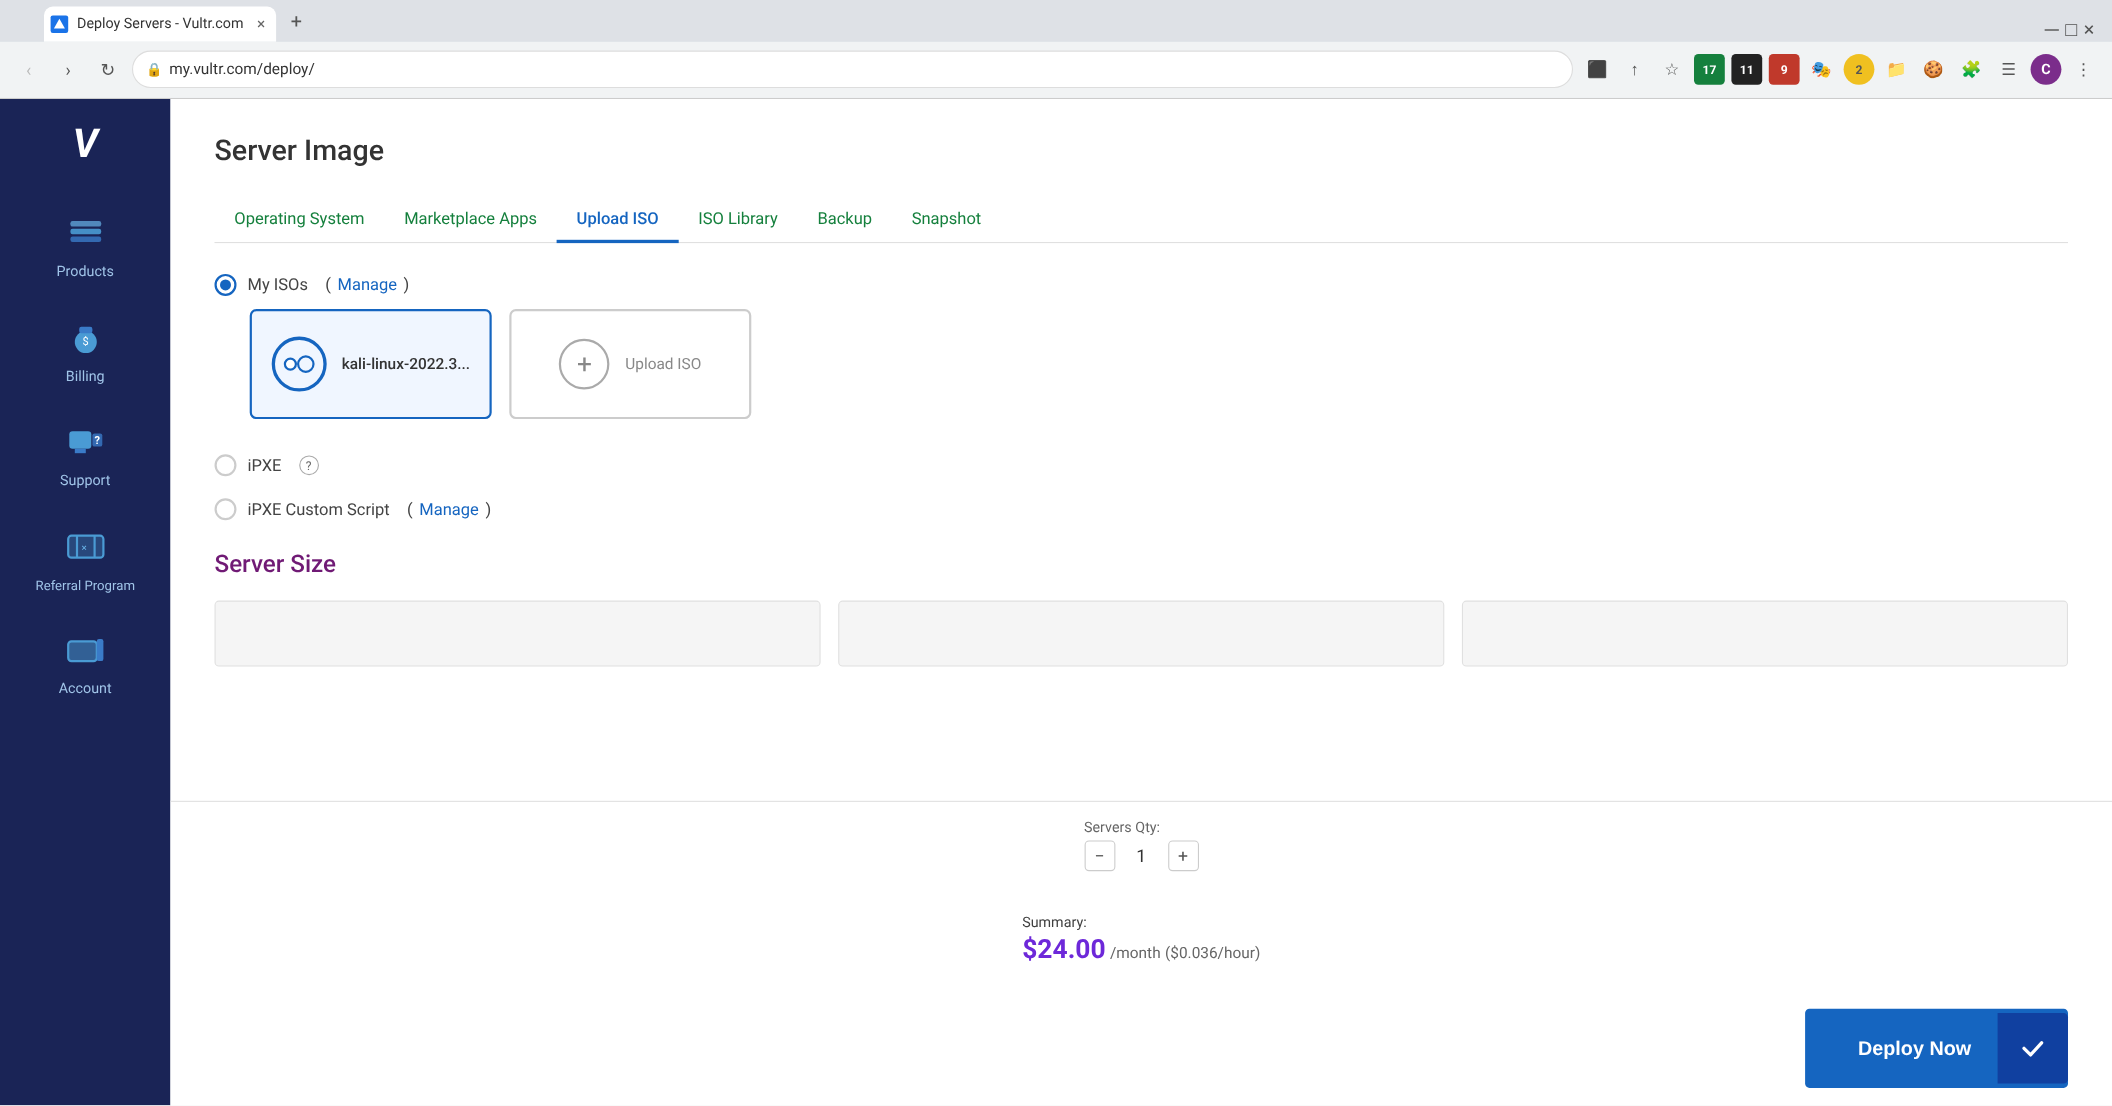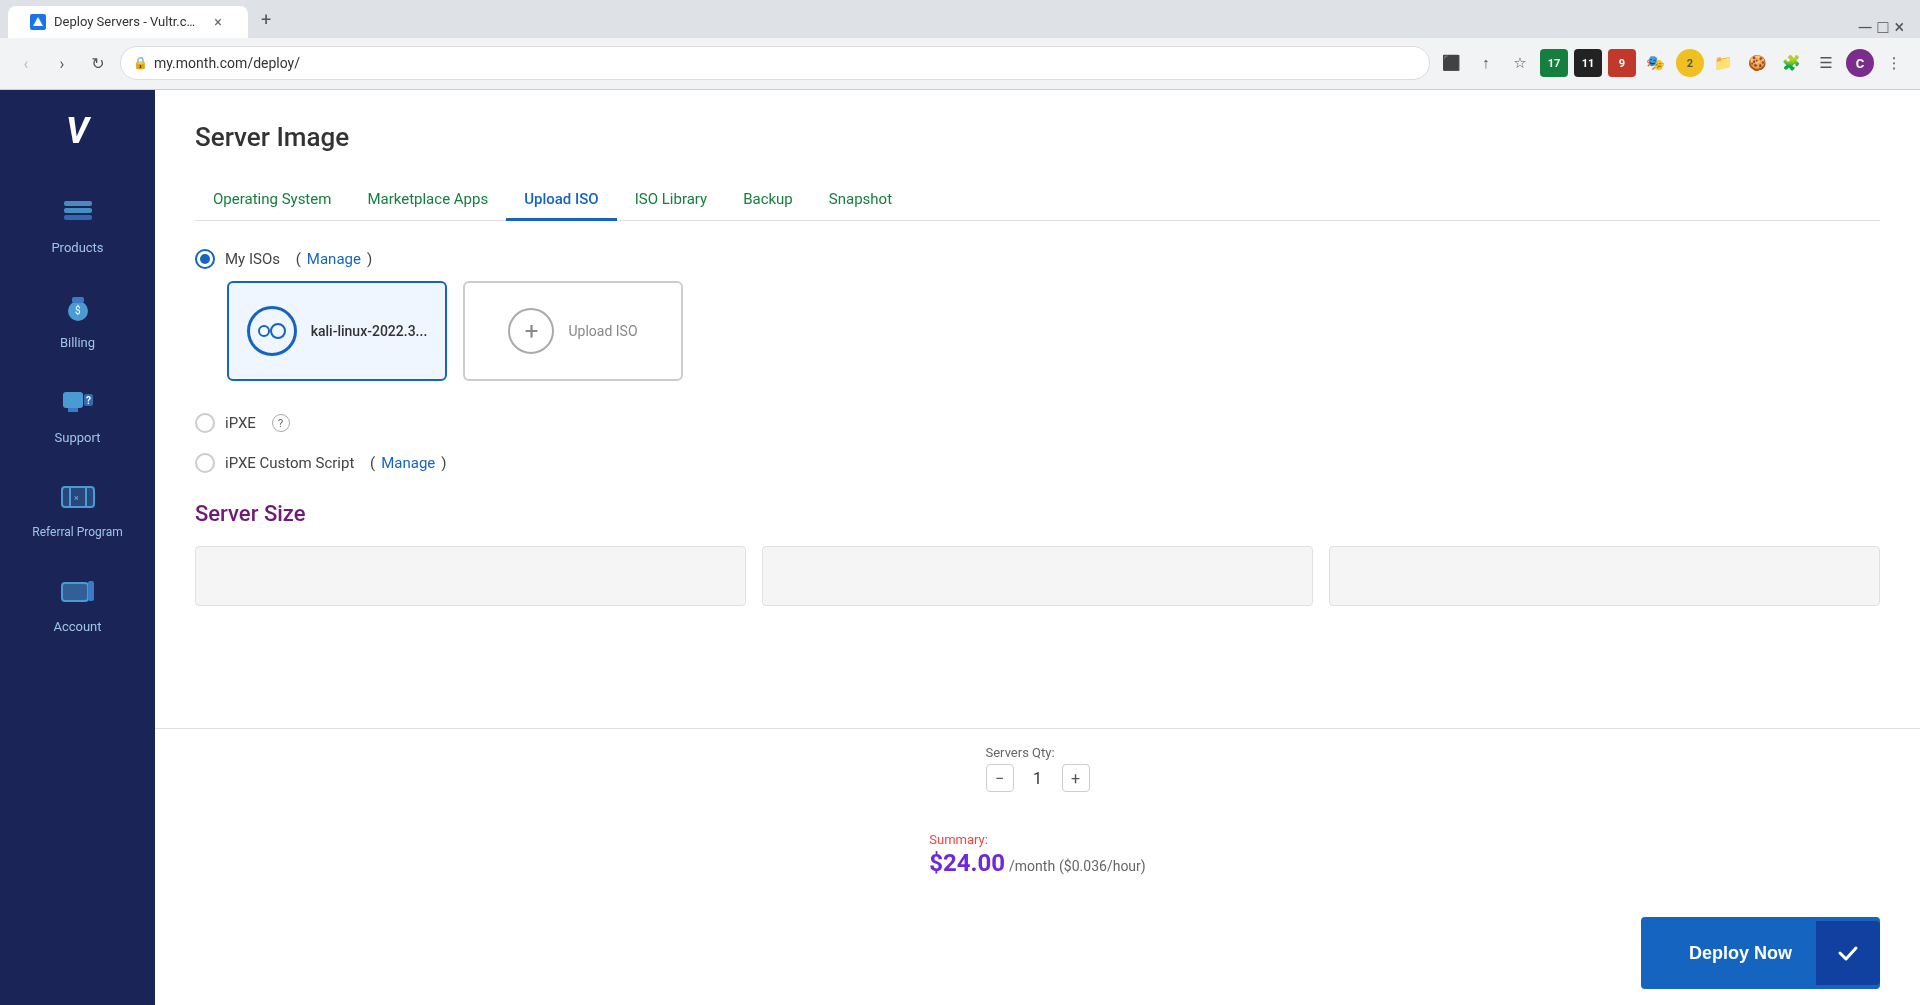--- a/index.html
+++ b/index.html
@@ -1,21 +1,21 @@
 <!DOCTYPE html>
 <html><head>
   <meta charset="utf-8">
   <style>
     * { box-sizing: border-box; margin: 0; padding: 0; }
     body { font-family: -apple-system, BlinkMacSystemFont, 'Segoe UI', Roboto, sans-serif; background: #f5f5f5; display: flex; flex-direction: column; height: 1005px; overflow: hidden; }
 
     
     .browser-chrome { background: #dee1e6; height: 90px; display: flex; flex-direction: column; border-bottom: 1px solid #ccc; }
     .browser-tabs { display: flex; align-items: flex-end; height: 38px; padding: 0 8px; background: #dee1e6; }
-    .browser-tab { display: flex; align-items: center; background: #fff; border-radius: 8px 8px 0 0; padding: 8px 22px; gap: 8px; font-size: 13px; color: #333; min-width: 200px; max-width: 240px; height: 32px; }
+    .browser-tab { display: flex; align-items: center; background: #fff; border-radius: 8px 8px 0 0; padding: 8px 6px; gap: 8px; font-size: 13px; color: #333; min-width: 200px; max-width: 240px; height: 32px; margin-left: 32px; }
     .tab-favicon { width: 16px; height: 16px; background: #1a73e8; border-radius: 2px; display: flex; align-items: center; justify-content: center; }
     .tab-favicon svg { width: 12px; height: 12px; }
     .tab-title { flex: 1; overflow: hidden; text-overflow: ellipsis; white-space: nowrap; font-size: 13px; }
     .tab-close { cursor: pointer; color: #666; font-size: 14px; width: 16px; height: 16px; display: flex; align-items: center; justify-content: center; border-radius: 50%; }
     .tab-new { display: flex; align-items: center; justify-content: center; width: 28px; height: 28px; border-radius: 50%; cursor: pointer; color: #555; font-size: 18px; margin-left: 4px; margin-bottom: 4px; }
     .browser-toolbar { display: flex; align-items: center; background: #f1f3f4; height: 52px; padding: 0 12px; gap: 8px; }
     .nav-btn { width: 28px; height: 28px; border-radius: 50%; display: flex; align-items: center; justify-content: center; cursor: pointer; color: #555; font-size: 16px; }
     .nav-btn.disabled { color: #bbb; cursor: default; }
     .address-bar { flex: 1; background: #fff; border: 1px solid #ddd; border-radius: 20px; height: 34px; display: flex; align-items: center; padding: 0 12px; gap: 6px; font-size: 14px; color: #333; }
     .address-bar .lock-icon { color: #555; font-size: 12px; }
@@ -73,21 +73,21 @@
     .size-card-placeholder { flex: 1; height: 60px; background: #f5f5f5; border: 1px solid #e0e0e0; border-radius: 4px; }
 
     
     .footer-bar { background: #fff; border-top: 1px solid #e0e0e0; padding: 16px 40px; display: flex; align-items: center; gap: 40px; flex-direction: column; }
     .qty-section { display: flex; flex-direction: column; gap: 4px; }
     .qty-label { font-size: 13px; color: #666; }
     .qty-controls { display: flex; align-items: center; gap: 12px; }
     .qty-btn { width: 28px; height: 28px; border: 1px solid #ccc; border-radius: 4px; display: flex; align-items: center; justify-content: center; cursor: pointer; font-size: 16px; color: #555; background: #fff; }
     .qty-value { font-size: 16px; color: #333; width: 24px; text-align: center; }
     .summary-section { display: flex; flex-direction: column; gap: 2px; }
-    .summary-label { font-size: 13px; color: #ef4444; }
+    .summary-label { font-size: 13px; color: #404040; }
     .summary-price { font-size: 24px; font-weight: bold; color: #6d28d9; display: inline; }
     .summary-period { font-size: 14px; color: #666; }
     .deploy-btn { margin-left: auto; background: #1565c0; color: #fff; border: none; border-radius: 4px; padding: 0 48px; height: 72px; font-size: 18px; font-weight: 600; cursor: pointer; display: flex; align-items: center; gap: 0; }
     .check-badge { background: #1040a0; width: 64px; height: 64px; display: flex; align-items: center; justify-content: center; border-radius: 0 4px 4px 0; margin-right: -48px; }
 
     
     .main::-webkit-scrollbar { width: 8px; }
     .main::-webkit-scrollbar-track { background: #f1f1f1; }
     .main::-webkit-scrollbar-thumb { background: #ccc; border-radius: 4px; }
 
@@ -116,21 +116,21 @@
       <span style="font-size:18px;cursor:pointer;color:#555;">□</span>
       <span style="font-size:18px;cursor:pointer;color:#555;">×</span>
     </div>
   </div>
   <div class="browser-toolbar">
     <div class="nav-btn disabled">‹</div>
     <div class="nav-btn">›</div>
     <div class="nav-btn">↻</div>
     <div class="address-bar">
       <span class="lock-icon">🔒</span>
-      <span class="address-text">my.month.com/deploy/</span>
+      <span class="address-text">my.vultr.com/deploy/</span>
     </div>
     <div class="browser-actions">
       <div class="browser-action-btn">⬛</div>
       <div class="browser-action-btn">↑</div>
       <div class="browser-action-btn">☆</div>
 
       <div class="browser-action-btn" style="background:#15803d;border-radius:4px;font-size:11px;font-weight:bold;color:white;">17</div>
       <div class="browser-action-btn" style="background:#222;border-radius:4px;font-size:11px;font-weight:bold;color:white;">11</div>
       <div class="browser-action-btn" style="background:#c0392b;border-radius:4px;font-size:11px;font-weight:bold;color:white;">9</div>
       <div class="browser-action-btn">🎭</div>

